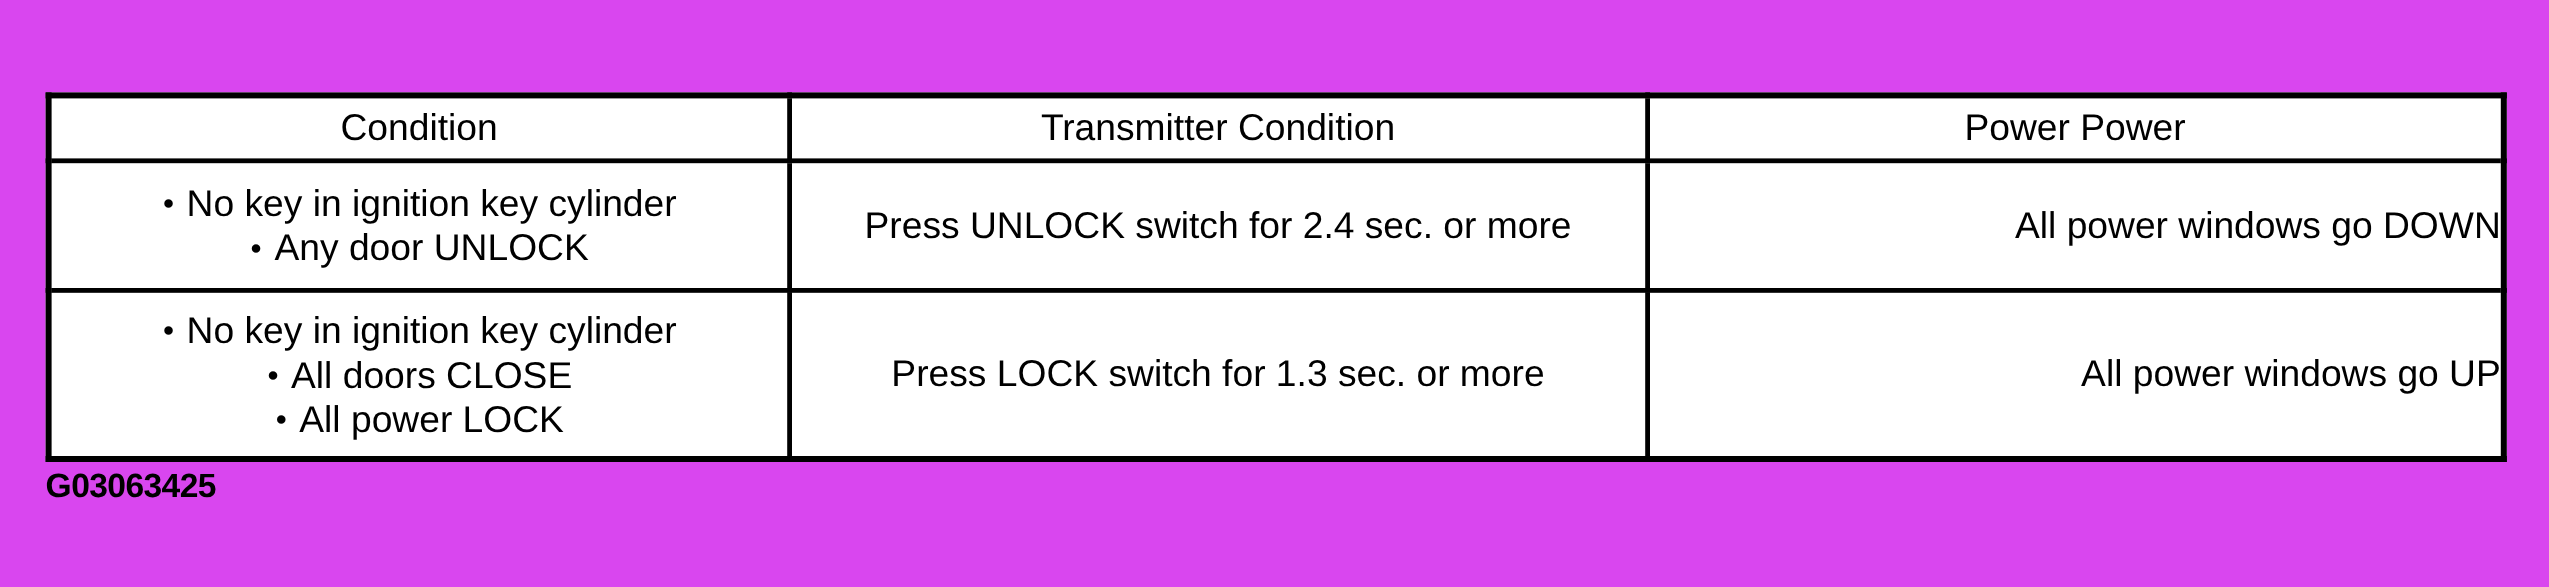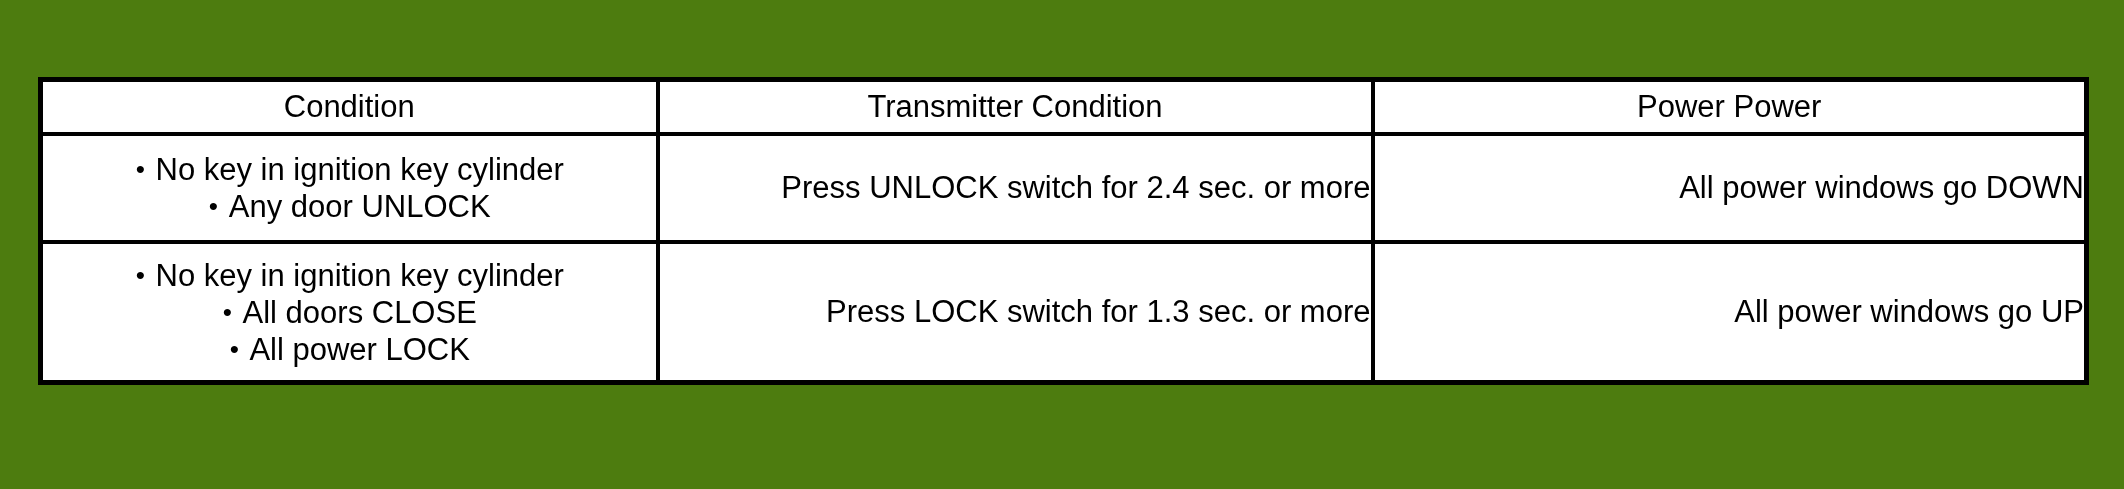--- a/index.html
+++ b/index.html
@@ -4,21 +4,21 @@
 <style>
   html, body {
     margin: 0;
     padding: 0;
     background: #ffffff;
   }
   .page {
     position: relative;
     width: 2124px;
     height: 489px;
-    background: #4d7c0f;
+    background: #d946ef;
     font-family: "Liberation Sans", sans-serif;
     color: #000000;
     overflow: hidden;
   }
   table.spec-table {
     position: absolute;
     left: 38px;
     top: 77px;
     width: 2046px;
     border-collapse: collapse;
@@ -51,21 +51,21 @@
   .bullet-line {
     line-height: 37px;
     white-space: nowrap;
   }
   .bullet {
     display: inline-block;
     margin-right: 10px;
     transform: scale(0.85);
   }
   td.op-cell {
-    text-align: right;
+    text-align: center;
     padding-left: 10px;
     padding-right: 6px;
     white-space: nowrap;
   }
   td.pw-cell {
     text-align: right;
   }
   .figure-id {
     position: absolute;
     left: 38px;
@@ -108,14 +108,15 @@
           <div class="bullet-line"><span class="bullet">•</span><span>No key in ignition key cylinder</span></div>
           <div class="bullet-line"><span class="bullet">•</span><span>All doors CLOSE</span></div>
           <div class="bullet-line"><span class="bullet">•</span><span>All power LOCK</span></div>
         </td>
         <td class="op-cell">Press LOCK switch for 1.3 sec. or more</td>
         <td class="pw-cell">All power windows go UP</td>
       </tr>
     </tbody>
   </table>
 
+  <div class="figure-id">G03063425</div>
 
 </div>
 
 </body></html>

